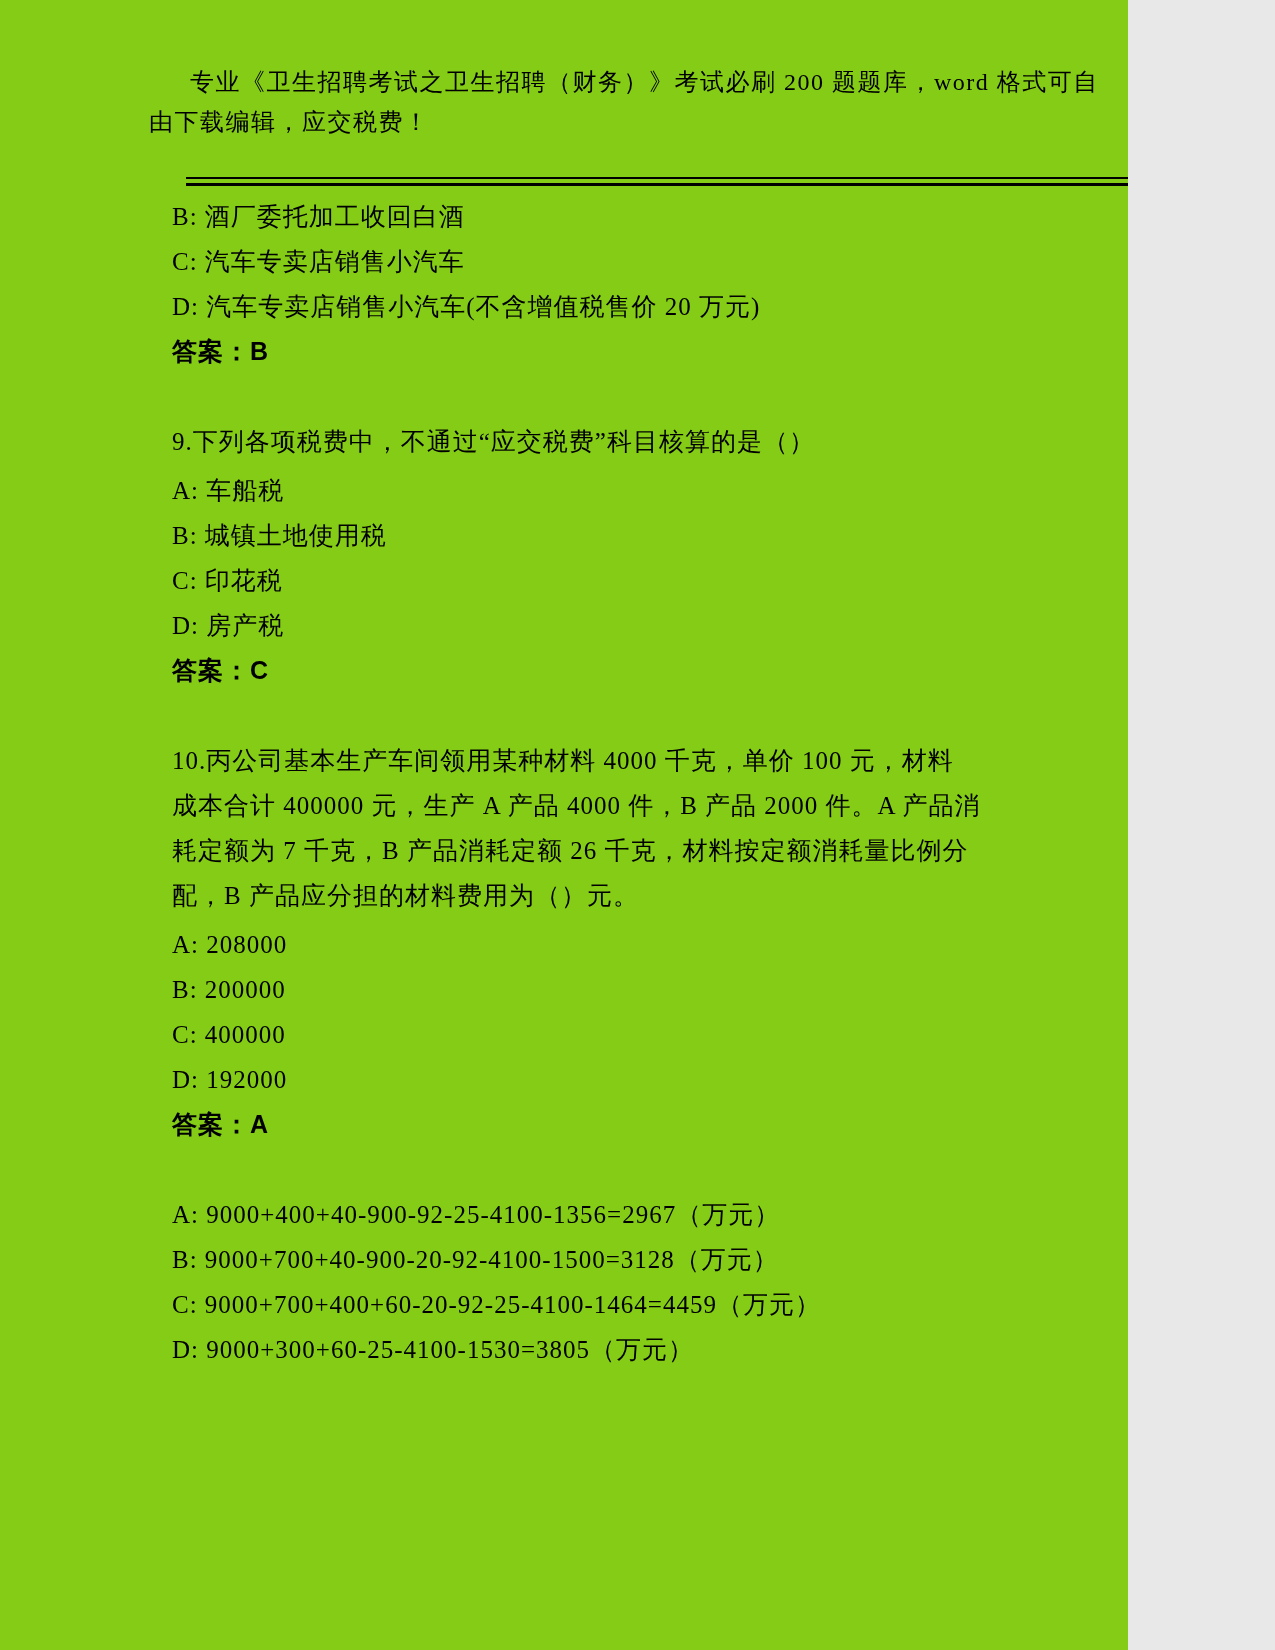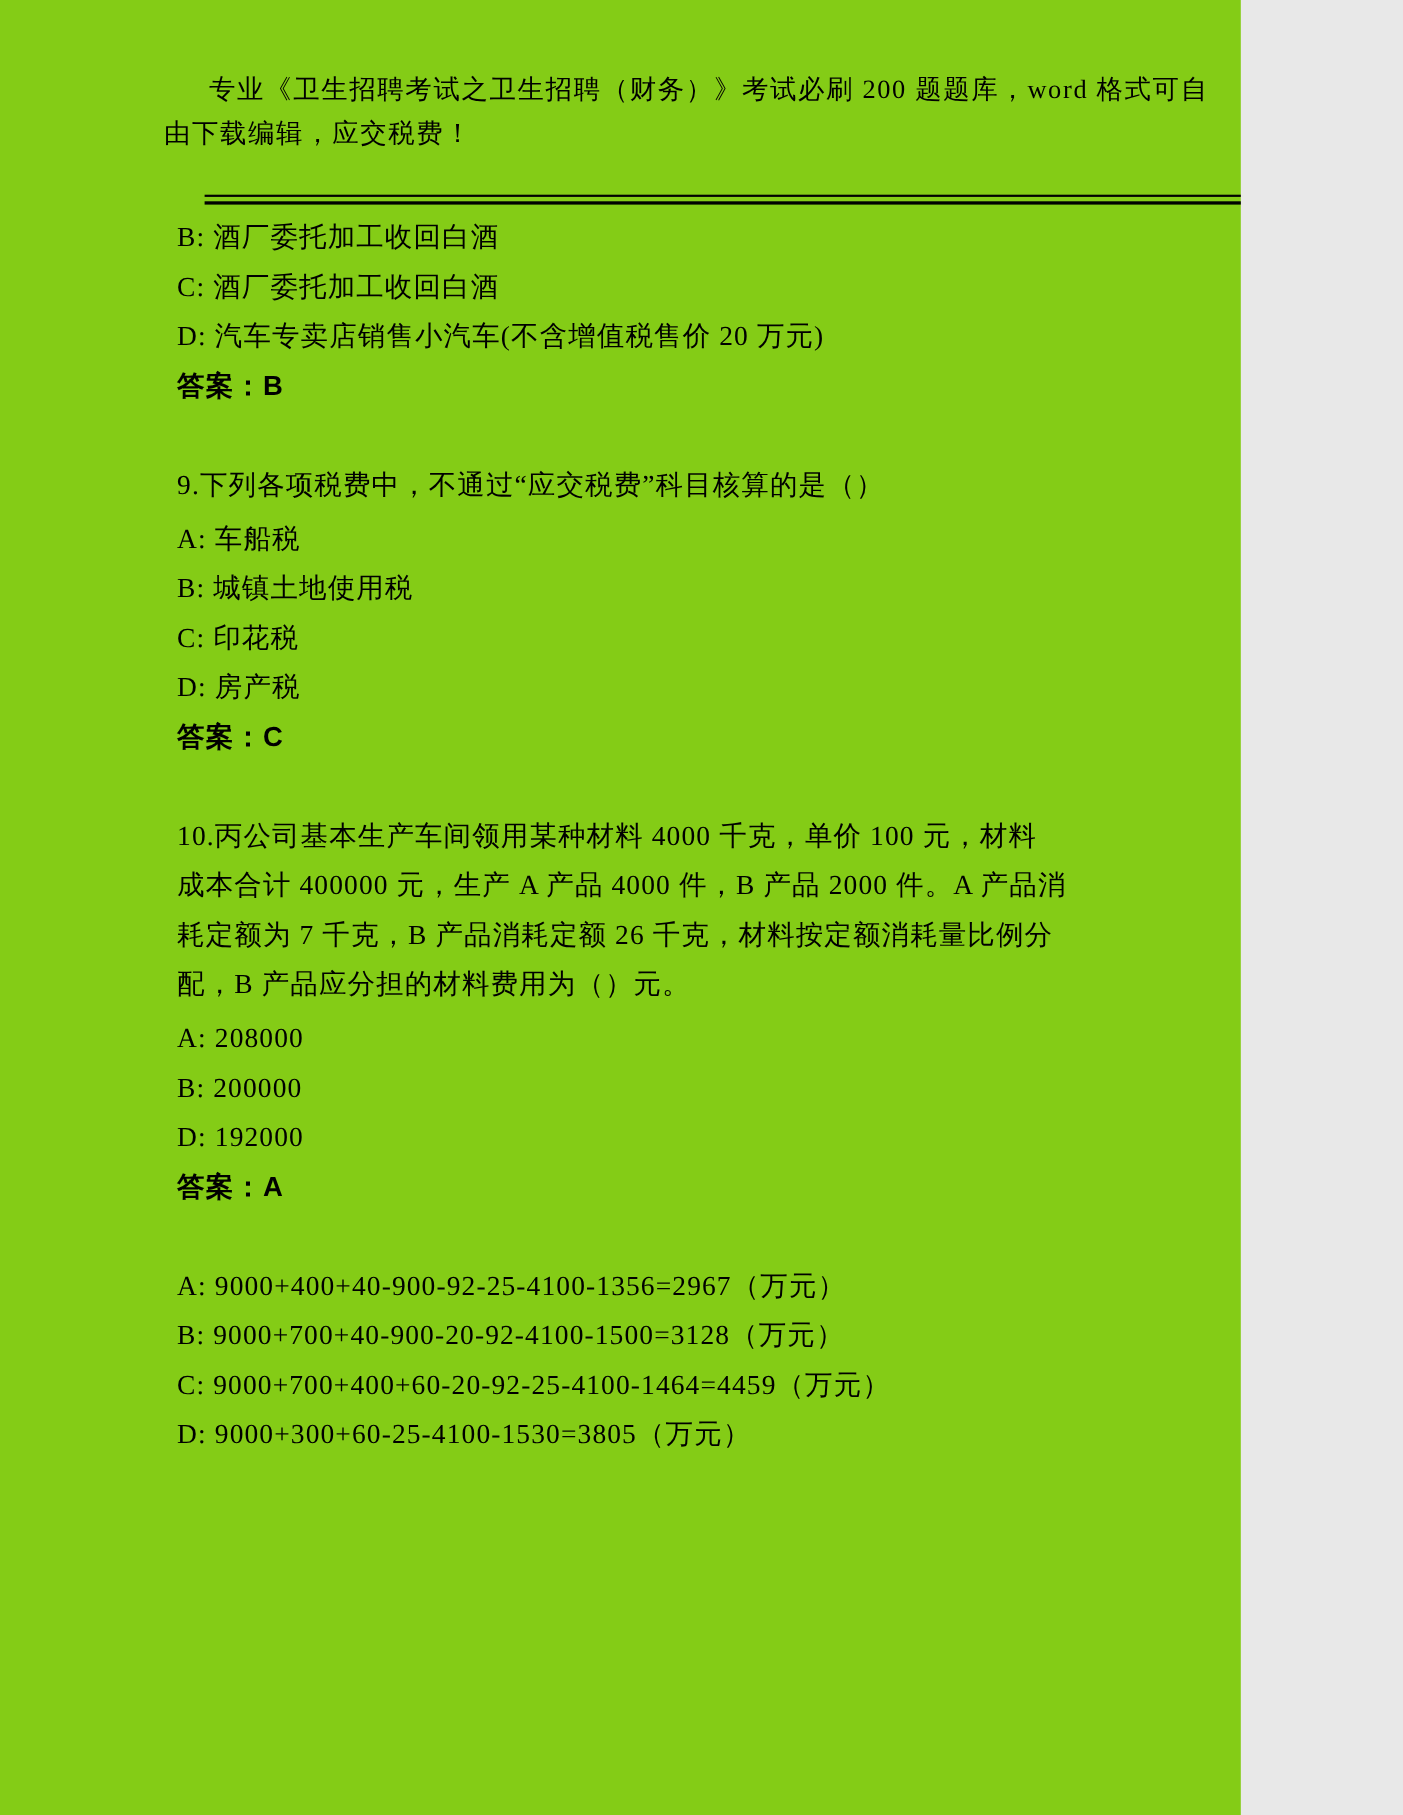--- a/index.html
+++ b/index.html
@@ -27,21 +27,21 @@
     position: absolute;
     left: 186px;
     top: 177px;
     width: 977px;
     height: 4px;
     border-top: 2px solid #000;
     border-bottom: 3px solid #000;
   }
   .body {
     position: absolute;
-    left: 161px;
+    left: 172px;
     top: 190px;
     width: 970px;
     font-family: "Liberation Serif", "DejaVu Serif", serif;
     font-size: 25px;
     letter-spacing: 1px;
   }
   .line {
     line-height: 45px;
     white-space: nowrap;
   }
@@ -65,21 +65,21 @@
     <div class="header-line indent">专业《卫生招聘考试之卫生招聘（财务）》考试必刷 200 题题库，word 格式可自</div>
     <div class="header-line">由下载编辑，应交税费！</div>
   </div>
 
   <div class="header-rule"></div>
 
   <div class="body">
 
     <div class="options">
       <div class="line">B: 酒厂委托加工收回白酒</div>
-      <div class="line">C: 酒厂委托加工收回白酒</div>
+      <div class="line">C: 汽车专卖店销售小汽车</div>
       <div class="line">D: 汽车专卖店销售小汽车(不含增值税售价 20 万元)</div>
     </div>
     <div class="answer">答案：B</div>
 
     <div class="question">
       <div class="line">9.下列各项税费中，不通过“应交税费”科目核算的是（）</div>
     </div>
     <div class="options">
       <div class="line">A: 车船税</div>
       <div class="line">B: 城镇土地使用税</div>
@@ -90,20 +90,21 @@
 
     <div class="question">
       <div class="line">10.丙公司基本生产车间领用某种材料 4000 千克，单价 100 元，材料</div>
       <div class="line">成本合计 400000 元，生产 A 产品 4000 件，B 产品 2000 件。A 产品消</div>
       <div class="line">耗定额为 7 千克，B 产品消耗定额 26 千克，材料按定额消耗量比例分</div>
       <div class="line">配，B 产品应分担的材料费用为（）元。</div>
     </div>
     <div class="options">
       <div class="line">A: 208000</div>
       <div class="line">B: 200000</div>
+      <div class="line">C: 400000</div>
       <div class="line">D: 192000</div>
     </div>
     <div class="answer">答案：A</div>
 
     <div class="options">
       <div class="line">A: 9000+400+40-900-92-25-4100-1356=2967（万元）</div>
       <div class="line">B: 9000+700+40-900-20-92-4100-1500=3128（万元）</div>
       <div class="line">C: 9000+700+400+60-20-92-25-4100-1464=4459（万元）</div>
       <div class="line">D: 9000+300+60-25-4100-1530=3805（万元）</div>
     </div>

